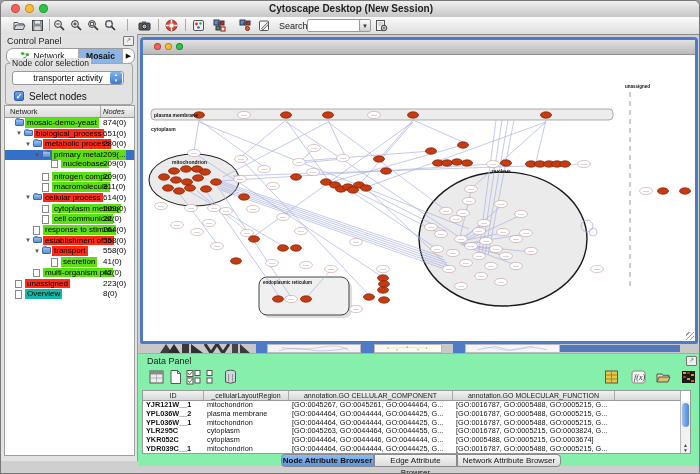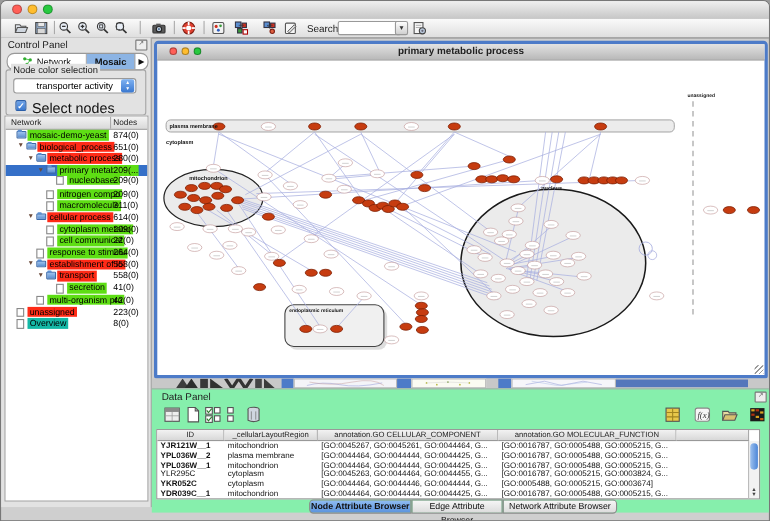--- a/index.html
+++ b/index.html
@@ -27,21 +27,21 @@
   .seg{height:100%;display:flex;align-items:center;justify-content:center;font-size:8.5px;color:#111;border-right:1px solid #aaa;box-sizing:border-box;}
   .seg.sel{background:#8cb4e4;font-weight:bold;}
   .groupbox{left:4px;top:29px;width:128px;height:42px;border:1px solid #a5a5a5;border-radius:3px;box-sizing:border-box;}
   .grouplbl{left:9px;top:24px;font-size:8.5px;color:#222;background:#e2e2e2;padding:0 2px;}
   .combo{left:11px;top:37px;width:112px;height:14px;background:#fff;border:1px solid #999;border-radius:3px;font-size:8.5px;
          display:flex;align-items:center;justify-content:center;box-sizing:border-box;}
   .stepper{left:109px;top:38px;width:12px;height:12px;background:linear-gradient(#7fb2f2,#3a78d0);border-radius:2px;color:#fff;
            font-size:4.5px;line-height:5.5px;text-align:center;}
   .cbox{left:13px;top:57px;width:10px;height:10px;background:linear-gradient(#6da4ec,#3b79cf);border:1px solid #2a5ea8;border-radius:2px;
         color:#fff;font-size:8px;line-height:9px;text-align:center;font-weight:bold;box-sizing:border-box;}
-  .cboxlbl{left:28px;top:57px;font-size:13px;color:#111;}
+  .cboxlbl{left:28px;top:57px;font-size:10px;color:#111;}
   .treewrap{left:3px;top:71px;width:131px;height:351px;background:#fff;border:1px solid #a0a0a0;box-sizing:border-box;overflow:hidden;}
   .treehead{left:0;top:0;width:100%;height:11px;background:linear-gradient(#f4f4f4,#d9d9d9);border-bottom:1px solid #999;font-size:7.5px;color:#222;}
   .trow{position:absolute;left:0;width:129px;height:10.7px;font-size:8px;white-space:nowrap;}
   .trow.sel{background:#3570c8;}
   .tarrow{position:absolute;top:2px;font-size:6px;color:#6b4a3a;}
   .ticon{position:absolute;top:1.5px;}
   .folder{width:9px;height:6.5px;background:linear-gradient(#9cc2ee,#5b8ed0);border:1px solid #3c6aa8;border-radius:1px;box-sizing:border-box;}
   .folder:before{content:"";position:absolute;left:0;top:-2px;width:4px;height:2px;background:#5b8ed0;border-radius:1px 1px 0 0;}
   .page{width:7px;height:8.5px;background:#fff;border:1px solid #888;box-sizing:border-box;}
   .tlabel{position:absolute;top:0.5px;padding:0 2px;color:#000;line-height:9.5px;}
@@ -75,20 +75,21 @@
 </style>
 </head>
 <body>
 
 <div class="app">
 
   <div class="abs titlebar">
     <div class="abs tl r" style="left:10px;"></div>
     <div class="abs tl y" style="left:24px;"></div>
     <div class="abs tl g" style="left:38px;"></div>
+    <div class="abs wtitle">Cytoscape Desktop (New Session)</div>
   </div>
 
   <div class="abs toolbar">
     <svg class="abs tbi" style="left:12px;" viewBox="0 0 13 13">
         <path d="M1 10.5 V3.5 H5 L6 4.8 H10.5 V6" fill="#dfe4ea" stroke="#555" stroke-width="1"></path>
         <path d="M1 10.5 L2.8 6 H12 L10.2 10.5 Z" fill="#cfd6df" stroke="#555" stroke-width="1"></path>
       </svg>
     <svg class="abs tbi" style="left:30px;" viewBox="0 0 13 13">
         <rect x="1.5" y="1.5" width="10" height="10" fill="#8fa6c2" stroke="#444"></rect>
         <rect x="3.5" y="1.5" width="6" height="3.5" fill="#e8e8e8" stroke="#555" stroke-width=".5"></rect>
@@ -193,21 +194,21 @@
     <span class="abs grouplbl">Node color selection</span>
     <div class="abs combo">
       <span>transporter activity</span>
     </div>
     <div class="abs stepper">▲<br>▼</div>
     <div class="abs cbox">✓</div>
     <span class="abs cboxlbl">Select nodes</span>
     <div class="abs treewrap">
       <div class="abs treehead">
         <span style="position:absolute;left:5px;top:1px;">Network</span>
-        <span style="position:absolute;left:98px;top:1px;">Nodes</span>
+        <span style="position:absolute;left:98px;top:1px;font-style:italic;">Nodes</span>
         <span style="position:absolute;left:95px;top:0;width:1px;height:11px;background:#aaa;"></span>
       </div>
       <div id="tree-rows">
           <div class="trow" style="top: 11.5px;">
             <span class="ticon folder" style="left: 10px;"></span>
             <span class="tlabel" style="left: 20px; background: rgb(94, 222, 20);">mosaic-demo-yeast</span>
             <span class="tcount">874(0)</span>
           </div>
           <div class="trow" style="top: 22.2px;">
             <span class="tarrow" style="left: 11px;">▼</span>
@@ -297,21 +298,20 @@
           </div>
         </div>
     </div>
   </div>
 
   <div class="abs netwin">
     <div class="abs nettitle">
       <div class="abs ntl" style="left:11px;background:#ff5f57;"></div>
       <div class="abs ntl" style="left:22px;background:#ffbd2e;"></div>
       <div class="abs ntl" style="left:33px;background:#28c940;"></div>
-      <div class="abs ntitle">primary metabolic process</div>
     </div>
     <svg id="netcanvas" class="abs" style="left:0;top:14px;" width="552" height="287" viewBox="142 53 552 287">
         <rect x="150" y="108" width="462" height="11" rx="4" fill="#ececec" stroke="#999" stroke-width="0.8"></rect>
         <ellipse cx="193" cy="179" rx="45" ry="26" fill="#ebebeb" stroke="#222" stroke-width="1.1"></ellipse>
         <ellipse cx="502" cy="238" rx="84" ry="67" fill="#ebebeb" stroke="#1a1a1a" stroke-width="1.4"></ellipse>
         <rect x="259" y="277" width="90" height="38" rx="8" fill="#00000022" stroke="none" transform="translate(2,2)"></rect>
         <rect x="258" y="276" width="90" height="38" rx="8" fill="#f0f0f0" stroke="#444" stroke-width="1"></rect>
         <line x1="629" y1="91" x2="629" y2="288" stroke="#999" stroke-width="1" stroke-dasharray="5,4"></line>
         <line x1="198" y1="119" x2="193" y2="150" stroke="#aab0e0" stroke-width="0.8" opacity="0.85"></line>
         <line x1="198" y1="119" x2="263" y2="166" stroke="#aab0e0" stroke-width="0.8" opacity="0.85"></line>
@@ -667,21 +667,21 @@
           <div class="dtd" style="left: 146px; width: 164px; top: 10px;">[GO:0045267, GO:0045261, GO:0044464, G...</div>
           <div class="dtd" style="left: 310px; width: 162px; top: 10px;">[GO:0016787, GO:0005488, GO:0005215, G...</div>
           <div class="dtd" style="left: 0px; width: 61px; top: 18.8px; font-weight: bold;">YPL036W__2</div>
           <div class="dtd" style="left: 61px; width: 85px; top: 18.8px;">plasma membrane</div>
           <div class="dtd" style="left: 146px; width: 164px; top: 18.8px;">[GO:0044464, GO:0044444, GO:0044425, G...</div>
           <div class="dtd" style="left: 310px; width: 162px; top: 18.8px;">[GO:0016787, GO:0005488, GO:0005215, G...</div>
           <div class="dtd" style="left: 0px; width: 61px; top: 27.6px; font-weight: bold;">YPL036W__1</div>
           <div class="dtd" style="left: 61px; width: 85px; top: 27.6px;">mitochondrion</div>
           <div class="dtd" style="left: 146px; width: 164px; top: 27.6px;">[GO:0044464, GO:0044444, GO:0044425, G...</div>
           <div class="dtd" style="left: 310px; width: 162px; top: 27.6px;">[GO:0016787, GO:0005488, GO:0005215, G...</div>
-          <div class="dtd" style="left: 0px; width: 61px; top: 36.4px; font-weight: normal;">YLR295C</div>
+          <div class="dtd" style="left: 0px; width: 61px; top: 36.4px; font-weight: bold;">YLR295C</div>
           <div class="dtd" style="left: 61px; width: 85px; top: 36.4px;">cytoplasm</div>
           <div class="dtd" style="left: 146px; width: 164px; top: 36.4px;">[GO:0045263, GO:0044464, GO:0044455, G...</div>
           <div class="dtd" style="left: 310px; width: 162px; top: 36.4px;">[GO:0016787, GO:0005215, GO:0003824, G...</div>
           <div class="dtd" style="left: 0px; width: 61px; top: 45.2px; font-weight: bold;">YKR052C</div>
           <div class="dtd" style="left: 61px; width: 85px; top: 45.2px;">cytoplasm</div>
           <div class="dtd" style="left: 146px; width: 164px; top: 45.2px;">[GO:0044464, GO:0044446, GO:0044444, G...</div>
           <div class="dtd" style="left: 310px; width: 162px; top: 45.2px;">[GO:0005488, GO:0005215, GO:0003674]</div>
           <div class="dtd" style="left: 0px; width: 61px; top: 54px; font-weight: bold;">YDR039C__1</div>
           <div class="dtd" style="left: 61px; width: 85px; top: 54px;">mitochondrion</div>
           <div class="dtd" style="left: 146px; width: 164px; top: 54px;">[GO:0044464, GO:0044444, GO:0044425, G...</div>

